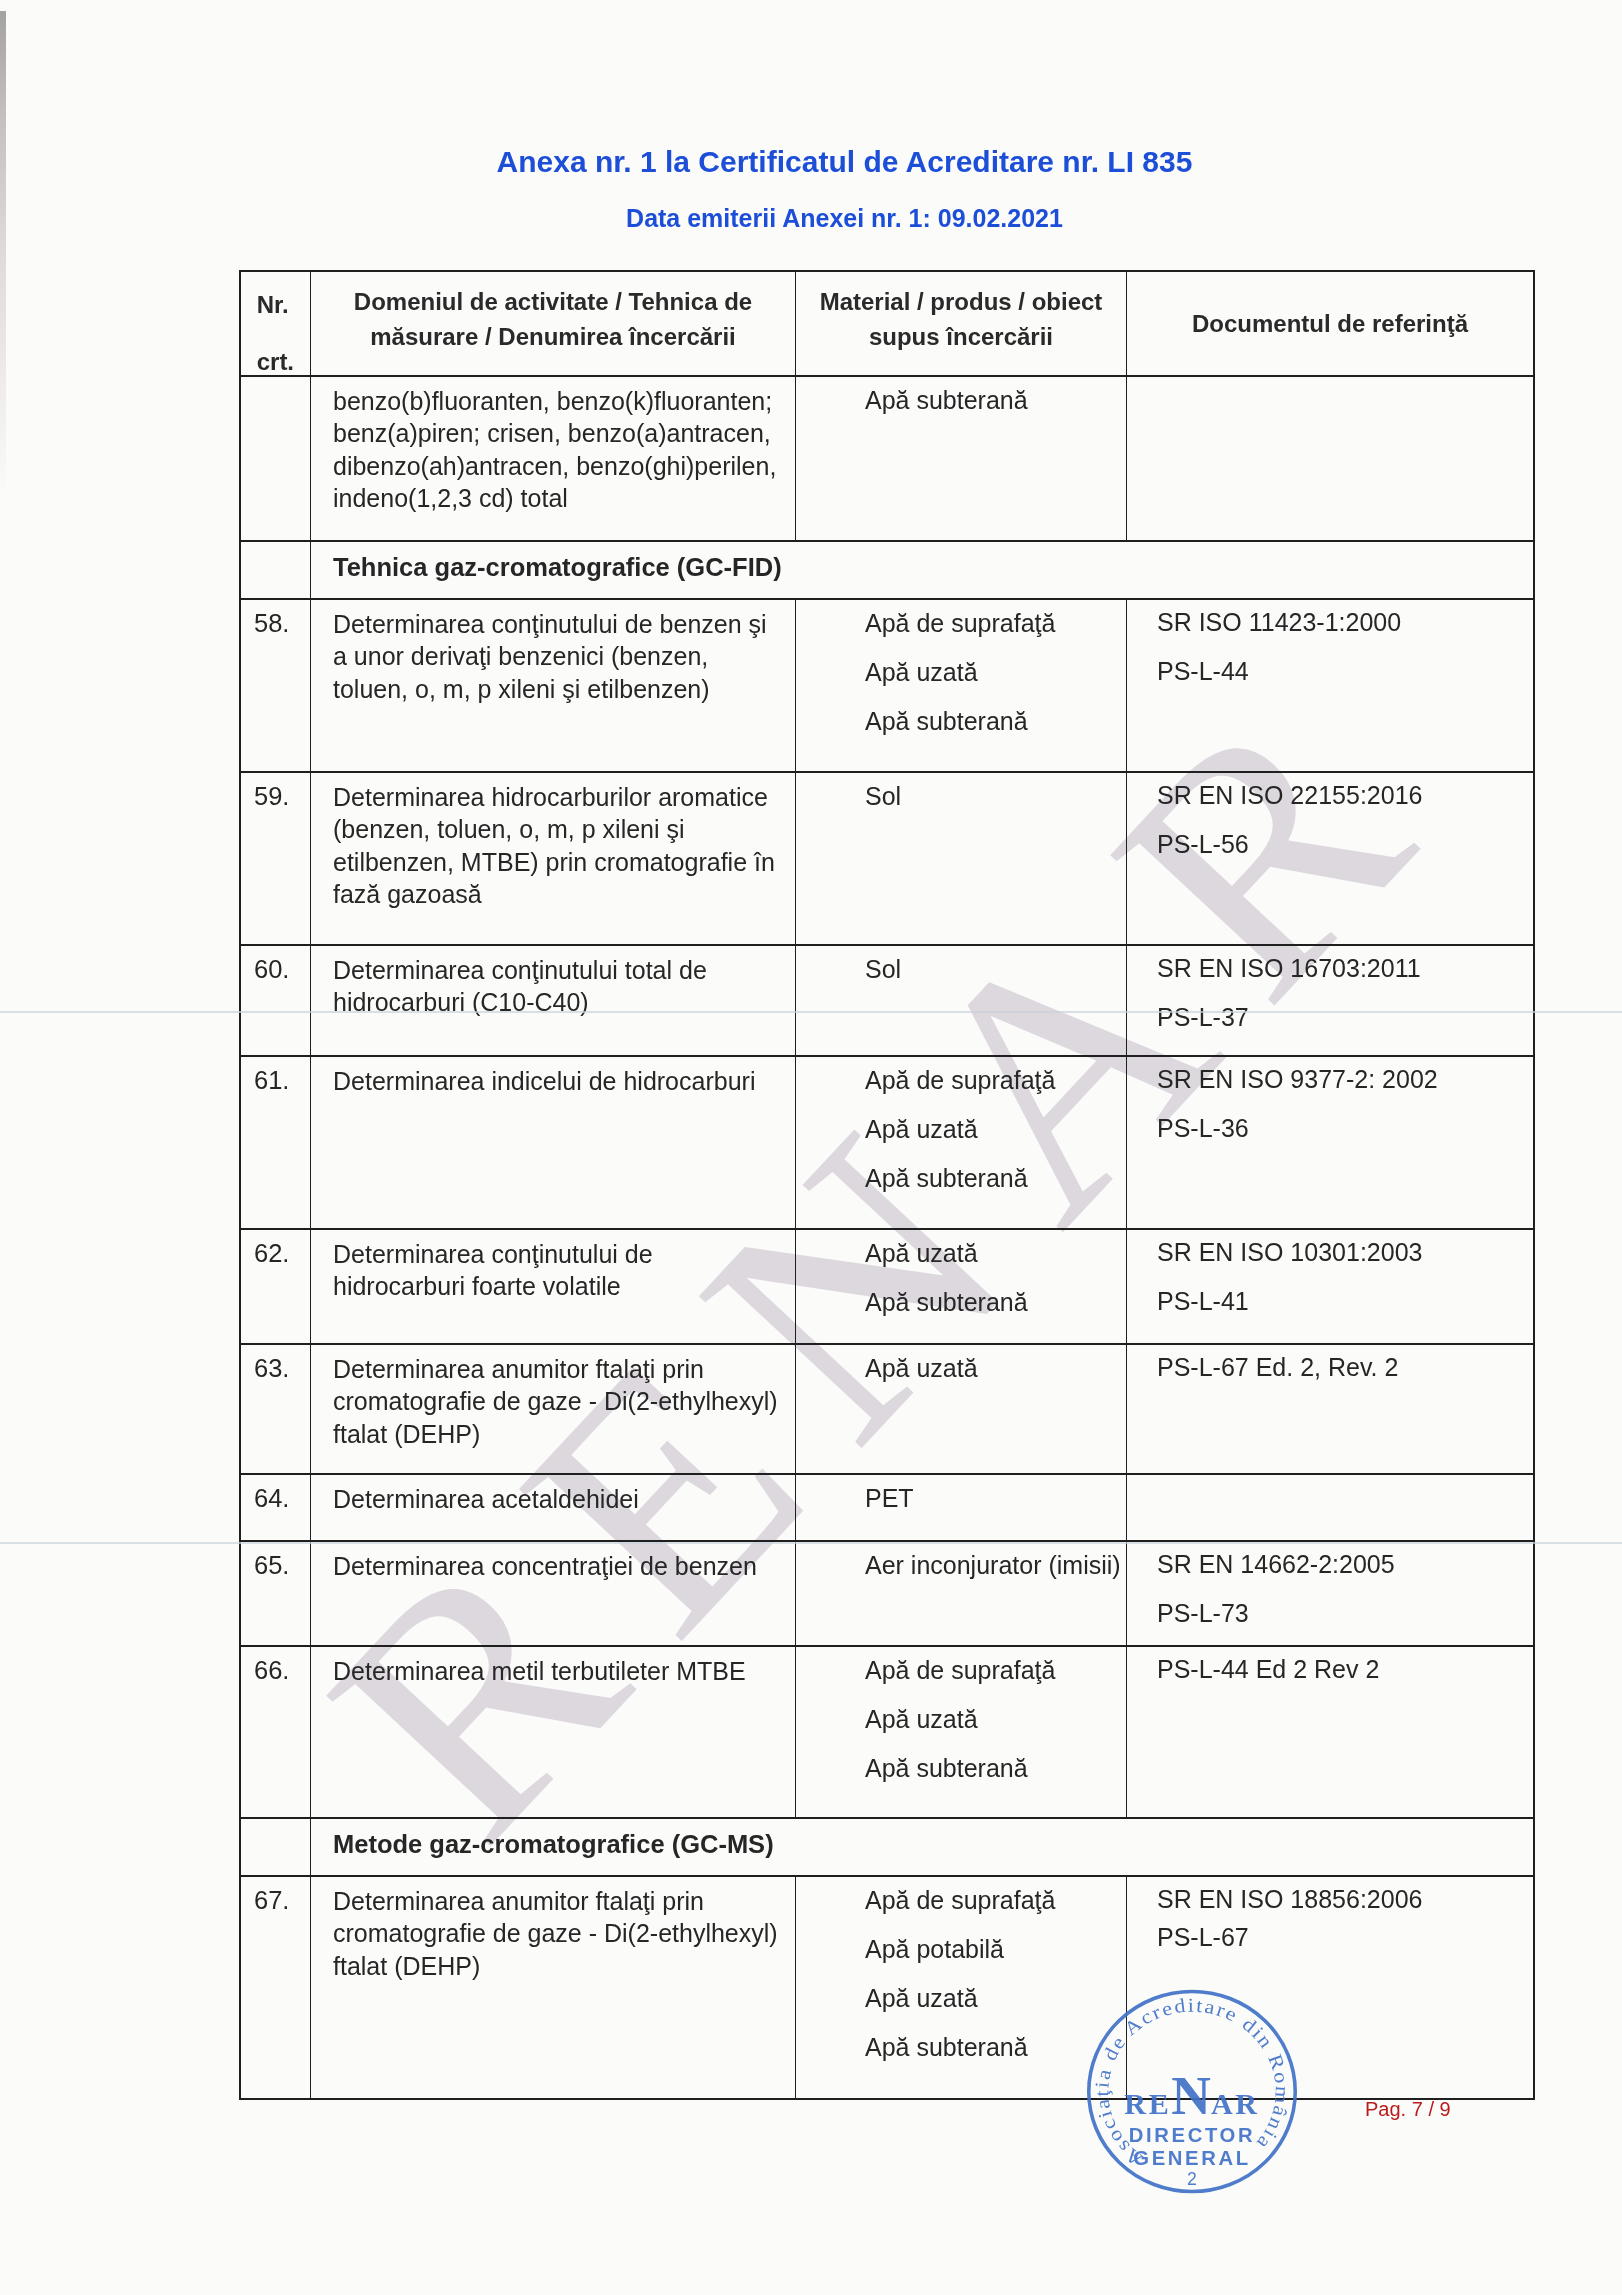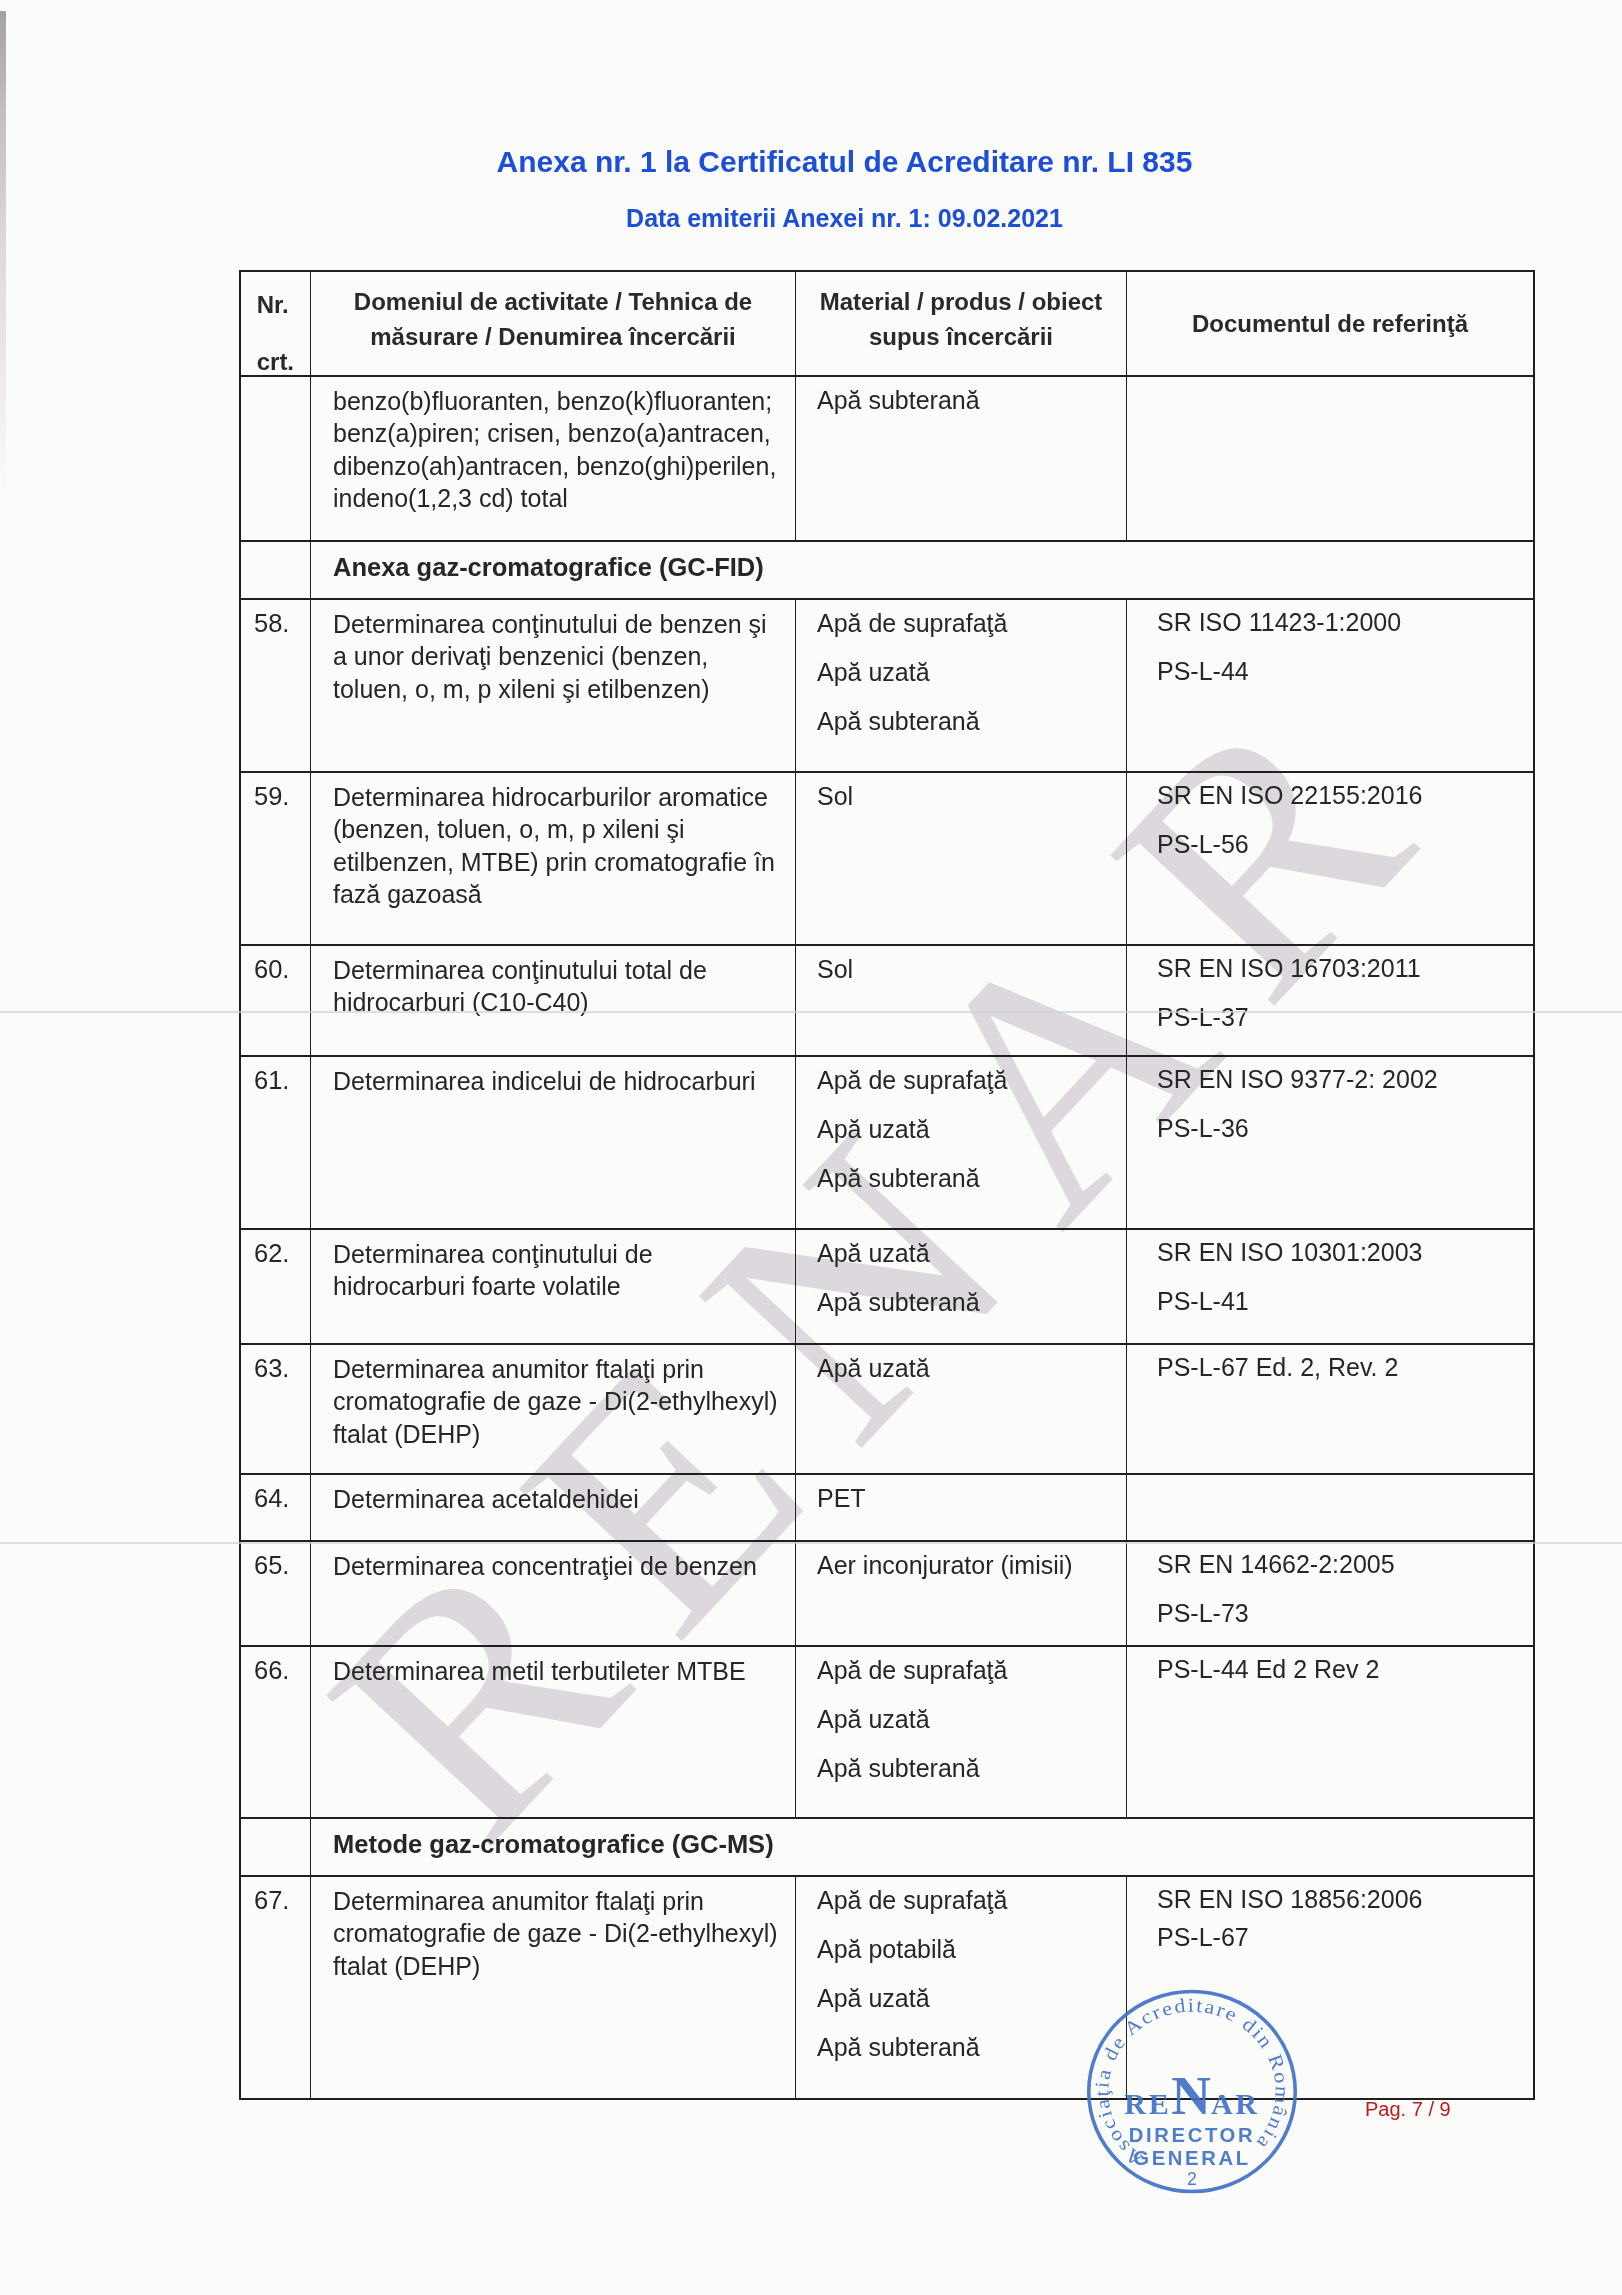--- a/index.html
+++ b/index.html
@@ -57,21 +57,21 @@
 
   .head .c { font-weight:bold; font-size:24px; color:#2a2a2a; }
   .h1 { white-space:pre-line; line-height:2.35; padding:5.2px 0 0 15.7px; }
   .h2 { text-align:center; line-height:1.45; padding:13px 6.5px 0 6.5px; }
   .h3 { text-align:center; line-height:1.45; padding:13px 5.2px 0 5.2px; }
   .h4 { display:flex; align-items:center; justify-content:center; text-align:center; padding:0 13px; }
 
   .nr { font-size:25.5px; padding:9.2px 0 0 13px; }
   .domain { font-size:25px; line-height:1.3; padding:7.9px 13px 0 22px; }
   .mat { font-size:25px; padding:7.9px 5.2px 0 21px; }
-  .mat > div { line-height:1.2; margin-bottom:19px; }
+  .mat > div { line-height:1.2; margin-bottom:19px;margin-left:48px; }
   .doc { font-size:25px; padding:7.9px 5.2px 0 30px; }
   .doc .line + .line { margin-top:20px; }
   .doc.tight .line + .line { margin-top:9.2px; }
   .section-label { font-size:25.5px; font-weight:bold; padding:10.5px 0 0 22px; }
 
   
   .stamp { position:absolute; left:1082px; top:1985px; width:220px; height:213px; z-index:3; opacity:.92; }
   .stamp .ring-txt { font-family:"Liberation Serif", serif; font-size:30px; letter-spacing:2.5px; fill:#4273c8; }
   .stamp .re   { font-family:"Liberation Serif", serif; font-size:46px; font-weight:bold; letter-spacing:4px; fill:#4273c8; }
   .stamp .bigN { font-family:"Liberation Serif", serif; font-size:84px; font-weight:bold; fill:#4273c8; }
@@ -107,21 +107,21 @@
       <div class="c c1 nr"></div>
       <div class="c c2 domain">benzo(b)fluoranten, benzo(k)fluoranten; benz(a)piren; crisen, benzo(a)antracen, dibenzo(ah)antracen, benzo(ghi)perilen, indeno(1,2,3 cd) total</div>
       <div class="c c3 mat">
         <div>Apă subterană</div>
       </div>
       <div class="c c4 doc"></div>
     </div>
 
     <div class="row" style="height:58px">
       <div class="c c1"></div>
-      <div class="cspan section-label">Anexa gaz-cromatografice (GC-FID)</div>
+      <div class="cspan section-label">Tehnica gaz-cromatografice (GC-FID)</div>
     </div>
 
     <div class="row" style="height:173px">
       <div class="c c1 nr">58.</div>
       <div class="c c2 domain">Determinarea conţinutului de benzen şi a unor derivaţi benzenici (benzen, toluen, o, m, p xileni şi etilbenzen)</div>
       <div class="c c3 mat">
         <div>Apă de suprafaţă</div>
         <div>Apă uzată</div>
         <div>Apă subterană</div>
       </div>

